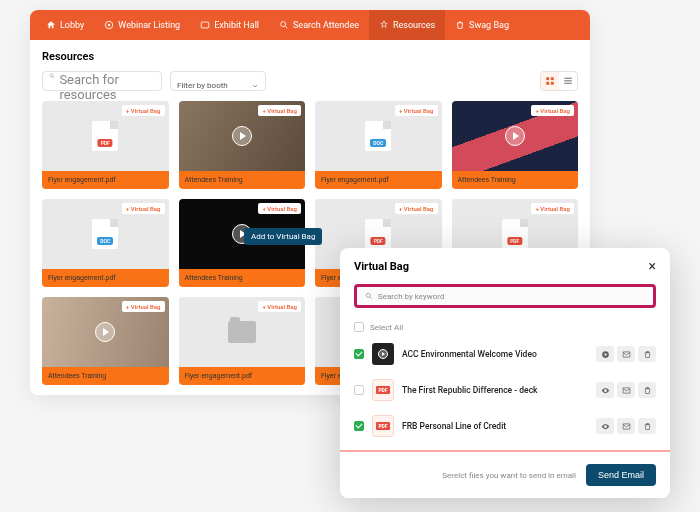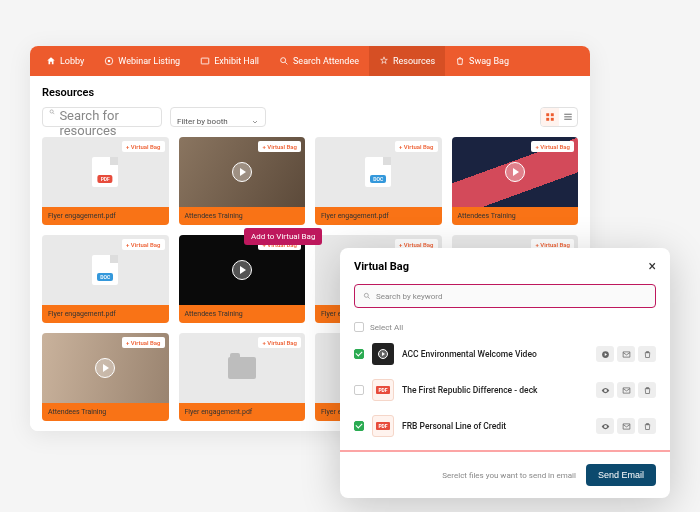--- a/index.html
+++ b/index.html
@@ -1,17 +1,17 @@
 <!DOCTYPE html>
 <html><head>
 <meta charset="utf-8">
 <style>
   *{box-sizing:border-box;margin:0;padding:0;}
   body{font-family:-apple-system,BlinkMacSystemFont,"Segoe UI",Roboto,sans-serif;background:#f5f5f5;width:700px;height:512px;position:relative;overflow:hidden;}
-  .app{position:absolute;left:30px;top:10px;width:560px;background:#fff;border-radius:8px;box-shadow:0 4px 24px rgba(0,0,0,.08);margin-top:36px;}
+  .app{position:absolute;left:30px;top:10px;width:560px;background:#fff;border-radius:8px;box-shadow:0 4px 24px rgba(0,0,0,.08);}
   .nav{background:#ed5b2d;display:flex;align-items:center;height:30px;border-radius:8px 8px 0 0;padding:0 6px;}
   .nav-item{display:flex;align-items:center;gap:4px;color:#fff;font-size:9px;padding:0 10px;height:100%;cursor:pointer;}
   .nav-item.active{background:#d64f24;}
   .nav-item svg{width:10px;height:10px;fill:#fff;}
   .body{padding:10px 12px;background:#fff;border-radius:0 0 8px 8px;}
   .title{font-size:11px;font-weight:600;margin-bottom:8px;}
   .controls{display:flex;align-items:center;gap:8px;margin-bottom:10px;}
   .search{flex:0 0 120px;display:flex;align-items:flex-start;border:1px solid #e1e1e1;border-radius:4px;height:20px;padding:0 6px;font-size:13px;color:#888;gap:4px;}
   .filter{flex:0 0 96px;display:flex;align-items:flex-end;justify-content:space-between;border:1px solid #e1e1e1;border-radius:4px;height:20px;padding:0 6px;font-size:8px;color:#555;}
   .view-toggle{margin-left:auto;display:flex;border:1px solid #e1e1e1;border-radius:4px;overflow:hidden;}
@@ -28,26 +28,26 @@
   .tag.doc{background:#3498db;}
   .play{width:20px;height:20px;border-radius:50%;background:rgba(255,255,255,.3);border:1.5px solid #fff;display:flex;align-items:center;justify-content:center;}
   .play::after{content:"";border-left:6px solid #fff;border-top:4px solid transparent;border-bottom:4px solid transparent;margin-left:2px;}
   .thumb.v1{background:linear-gradient(120deg,#8a7560,#5c4a3a);}
   .thumb.v2{background:linear-gradient(160deg,#1a2340 40%,#d34a5a 40%,#d34a5a 70%,#1a2340 70%);}
   .thumb.v3{background:linear-gradient(100deg,#c9b29c,#9a8470);}
   .thumb.dark{background:#0a0a0a;}
   .caption{background:#f97316;padding:5px 6px;font-size:7px;color:#333;}
   .folder{width:28px;height:22px;background:#bdbdbd;border-radius:2px;position:relative;}
   .folder::before{content:"";position:absolute;top:-4px;left:2px;width:10px;height:4px;background:#bdbdbd;border-radius:2px 2px 0 0;}
-  .tooltip{position:absolute;left:244px;top:228px;background:#be185d;color:#fff;font-size:8px;padding:4px 7px;border-radius:3px;z-index:5;}
+  .tooltip{position:absolute;left:244px;top:228px;background:#0c4a6e;color:#fff;font-size:8px;padding:4px 7px;border-radius:3px;z-index:5;}
   .modal{position:absolute;right:30px;bottom:14px;width:330px;background:#fff;border-radius:8px;box-shadow:0 8px 40px rgba(0,0,0,.2);z-index:10;}
   .modal-head{display:flex;align-items:center;justify-content:space-between;padding:10px 14px 6px;}
   .modal-title{font-size:11px;font-weight:700;}
   .close{font-size:14px;cursor:pointer;color:#333;}
-  .modal-search{margin:4px 14px 10px;display:flex;align-items:center;border:1px solid #be185d;background:#fafafa;border-radius:4px;height:24px;padding:0 8px;font-size:8px;color:#888;gap:5px;}
+  .modal-search{margin:4px 14px 10px;display:flex;align-items:center;border:3px solid #be185d;background:#fafafa;border-radius:4px;height:24px;padding:0 8px;font-size:8px;color:#888;gap:5px;}
   .sel-all{padding:4px 14px;font-size:8px;color:#888;display:flex;gap:6px;align-items:center;}
   .chk{width:10px;height:10px;border:1px solid #ccc;border-radius:2px;flex-shrink:0;}
   .chk.on{background:#2bab52;border-color:#2bab52;position:relative;}
   .chk.on::after{content:"";position:absolute;left:2px;top:0px;width:3px;height:5px;border-right:1.5px solid #fff;border-bottom:1.5px solid #fff;transform:rotate(45deg);}
   .row{display:flex;align-items:center;padding:7px 14px;gap:8px;}
   .row-icon{width:22px;height:22px;border-radius:3px;display:flex;align-items:center;justify-content:center;flex-shrink:0;}
   .row-icon.vid{background:#222;}
   .row-icon.vid .play{width:10px;height:10px;border-width:1px;}
   .row-icon.vid .play::after{border-left:3px solid #fff;border-top:2px solid transparent;border-bottom:2px solid transparent;margin-left:1px;}
   .row-icon.pdf{background:#fff3ee;border:1px solid #f5d6c9;}

